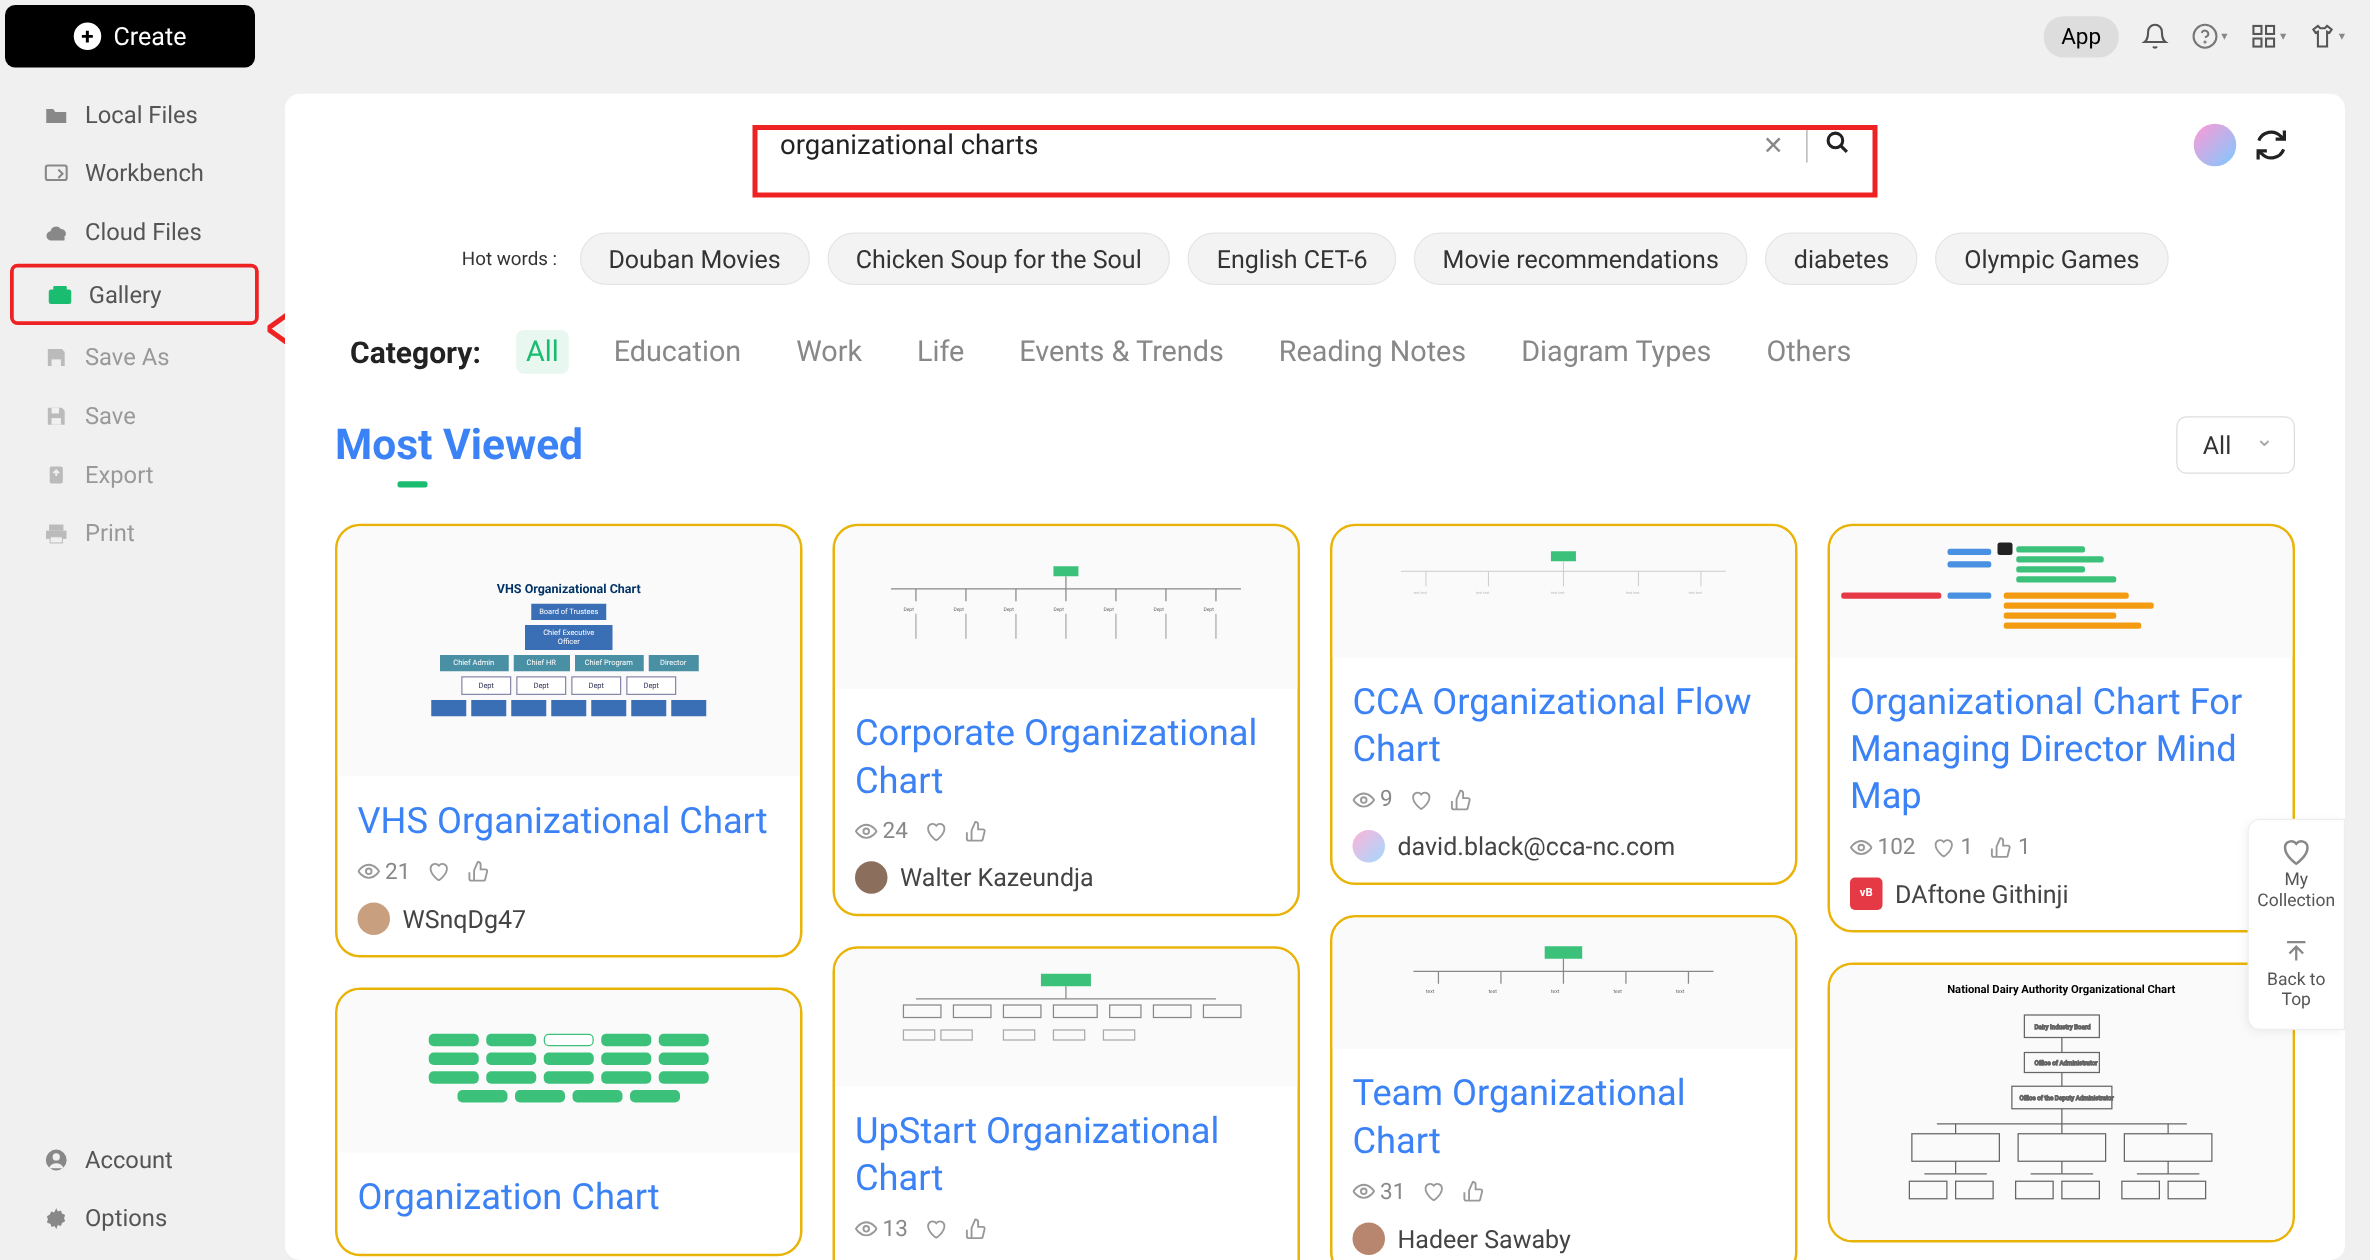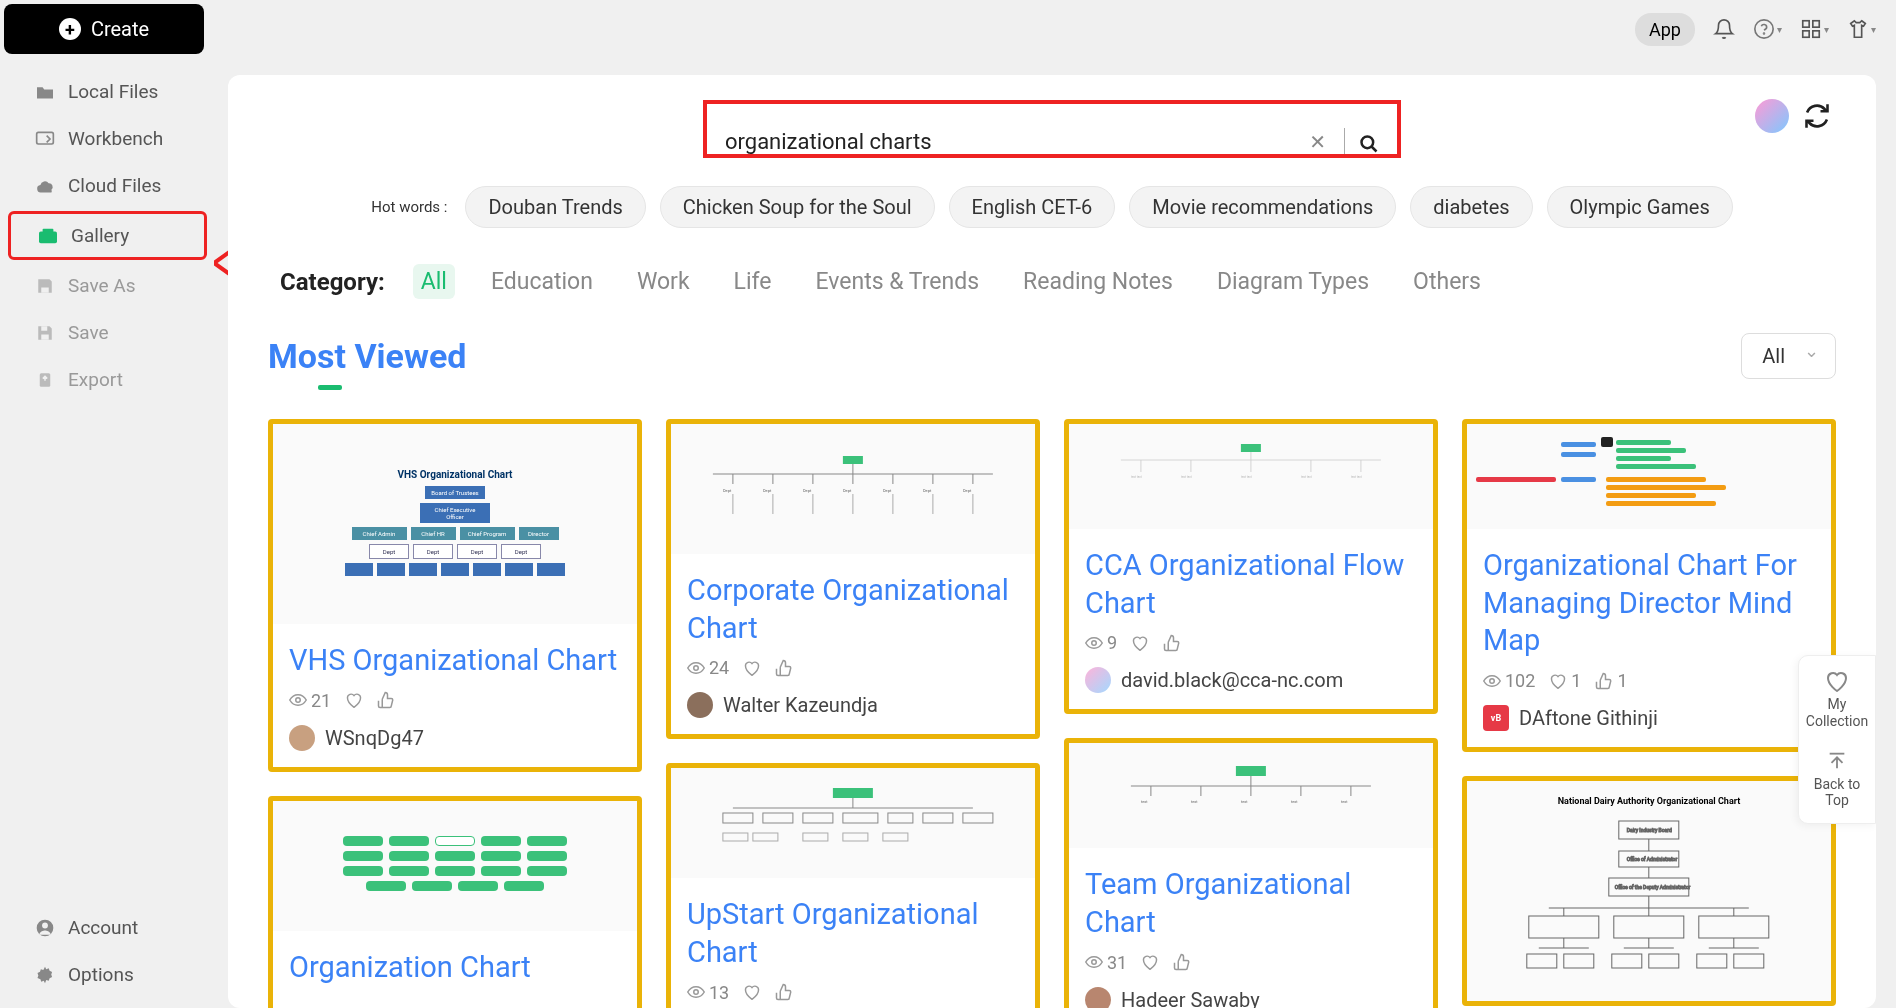--- a/index.html
+++ b/index.html
@@ -26,21 +26,21 @@
 
 
 .arrow-right { position: absolute; }
 .arrow-right svg { display: block; }
 
 
 .main { position: absolute; top: 75px; left: 228px; right: 20px; bottom: 0; background: #fff; border-radius: 12px; padding: 20px 40px; overflow: hidden; }
 
 
 .search-row { display: flex; align-items: center; justify-content: center; gap: 20px; margin-top: 5px; }
-.search-box { border: 4px solid #e22; width: 698px; height: 58px; display: flex; align-items: flex-end; padding: 0 12px 0 18px; position: relative; }
+.search-box { border: 4px solid #e22; width: 900px; height: 58px; display: flex; align-items: flex-start; padding: 0 12px 0 18px; position: relative; }
 .search-input { border: none; outline: none; font-size: 22px; flex: 1; color: #222; }
 .search-clear { font-size: 20px; color: #888; cursor: pointer; padding: 0 10px; }
 .search-divider { width: 1px; height: 26px; background: #aaa; margin: 0 8px; }
 .search-go { font-size: 20px; color: #222; cursor: pointer; padding: 0 6px; font-weight: bold; }
 .profile-refresh { position: absolute; right: 45px; top: 24px; display: flex; align-items: center; gap: 14px; }
 .avatar-circle { width: 34px; height: 34px; border-radius: 50%; background: linear-gradient(135deg, #ff9ad5, #7ec8ff); }
 .refresh-icon { width: 28px; height: 28px; cursor: pointer; }
 
 
 .hotwords-row { display: flex; align-items: center; gap: 14px; margin-top: 28px; justify-content: center; flex-wrap: wrap; }
@@ -56,21 +56,21 @@
 
 .section-row { display: flex; align-items: center; justify-content: space-between; margin-top: 34px; }
 .section-title { font-size: 34px; font-weight: 700; color: #3b82f6; position: relative; }
 .section-title::after { content: ""; position: absolute; left: 50px; bottom: -14px; width: 24px; height: 5px; background: #1abc70; border-radius: 2px; }
 .sort-select { border: 1px solid #ddd; border-radius: 8px; padding: 10px 50px 10px 20px; font-size: 20px; color: #333; background: #fff; position: relative; cursor: pointer; }
 .sort-select::after { content: "⌄"; position: absolute; right: 16px; top: 6px; color: #aaa; font-size: 18px; }
 
 
 .grid { display: flex; gap: 24px; margin-top: 40px; }
 .col { display: flex; flex-direction: column; gap: 24px; flex: 1; }
-.card { border: 5px solid #eab308; border-radius: 4px; overflow: hidden; background: #fff; cursor: pointer; }
+.card { border: 2px solid #eab308; border-radius: 20px; overflow: hidden; background: #fff; cursor: pointer; }
 .card-thumb { width: 100%; background: #fafafa; display: flex; align-items: center; justify-content: center; position: relative; }
 .card-body { padding: 18px 16px 16px; }
 .card-title { font-size: 29px; color: #3b82f6; font-weight: 400; margin-bottom: 10px; line-height: 1.3; }
 .card-stats { display: flex; align-items: center; gap: 14px; font-size: 18px; color: #888; margin-bottom: 14px; }
 .card-stats .stat { display: flex; align-items: center; gap: 4px; }
 .card-author { display: flex; align-items: center; gap: 10px; font-size: 20px; color: #444; }
 .avatar-sm { width: 26px; height: 26px; border-radius: 50%; background: linear-gradient(135deg, #ffb3d9, #a3d9ff); flex-shrink: 0; }
 .avatar-sm.photo { background: #c8a080; }
 .avatar-sm.red { background: #e63946; border-radius: 4px; display:flex; align-items:center; justify-content:center; color:#fff; font-size:9px; font-weight:bold; }
 
@@ -198,20 +198,30 @@
   </div>
   <div class="side-item disabled">
     <span class="side-icon">
         <svg width="18" height="18" viewBox="0 0 24 24" fill="#bbb">
           <rect x="5" y="3" width="14" height="18" rx="2"></rect>
           <path d="M12 7v6m-3-3l3-3 3 3" fill="none" stroke="#f0f0f0" stroke-width="2"></path>
         </svg>
       </span>
     <span>Export</span>
   </div>
+  <div class="side-item disabled">
+    <span class="side-icon">
+        <svg width="20" height="18" viewBox="0 0 24 22" fill="#bbb">
+          <rect x="5" y="2" width="14" height="6"></rect>
+          <rect x="2" y="8" width="20" height="8"></rect>
+          <rect x="6" y="14" width="12" height="6" fill="#f0f0f0" stroke="#bbb"></rect>
+        </svg>
+      </span>
+    <span>Print</span>
+  </div>
 
   <div class="side-bottom">
     <div class="side-item">
       <span class="side-icon">
           <svg width="20" height="20" viewBox="0 0 24 24" fill="#888">
             <circle cx="12" cy="12" r="10"></circle>
             <circle cx="12" cy="9" r="3.5" fill="#f0f0f0"></circle>
             <path d="M5 20c1-4 5-5 7-5s6 1 7 5" fill="#f0f0f0"></path>
           </svg>
         </span>
@@ -264,21 +274,21 @@
         <svg width="20" height="20" viewBox="0 0 24 24" fill="none" stroke="#222" stroke-width="3">
             <circle cx="10" cy="10" r="7"></circle>
             <path d="M21 21l-6-6"></path>
           </svg>
       </span>
     </div>
   </div>
 
   <div class="hotwords-row">
     <span class="hotwords-label">Hot words :</span>
-    <span class="hotword-pill">Douban Trends</span>
+    <span class="hotword-pill">Douban Movies</span>
     <span class="hotword-pill">Chicken Soup for the Soul</span>
     <span class="hotword-pill">English CET-6</span>
     <span class="hotword-pill">Movie recommendations</span>
     <span class="hotword-pill">diabetes</span>
     <span class="hotword-pill">Olympic Games</span>
   </div>
 
   <div class="category-row">
     <span class="category-label">Category:</span>
     <span class="category-tab active">All</span>

